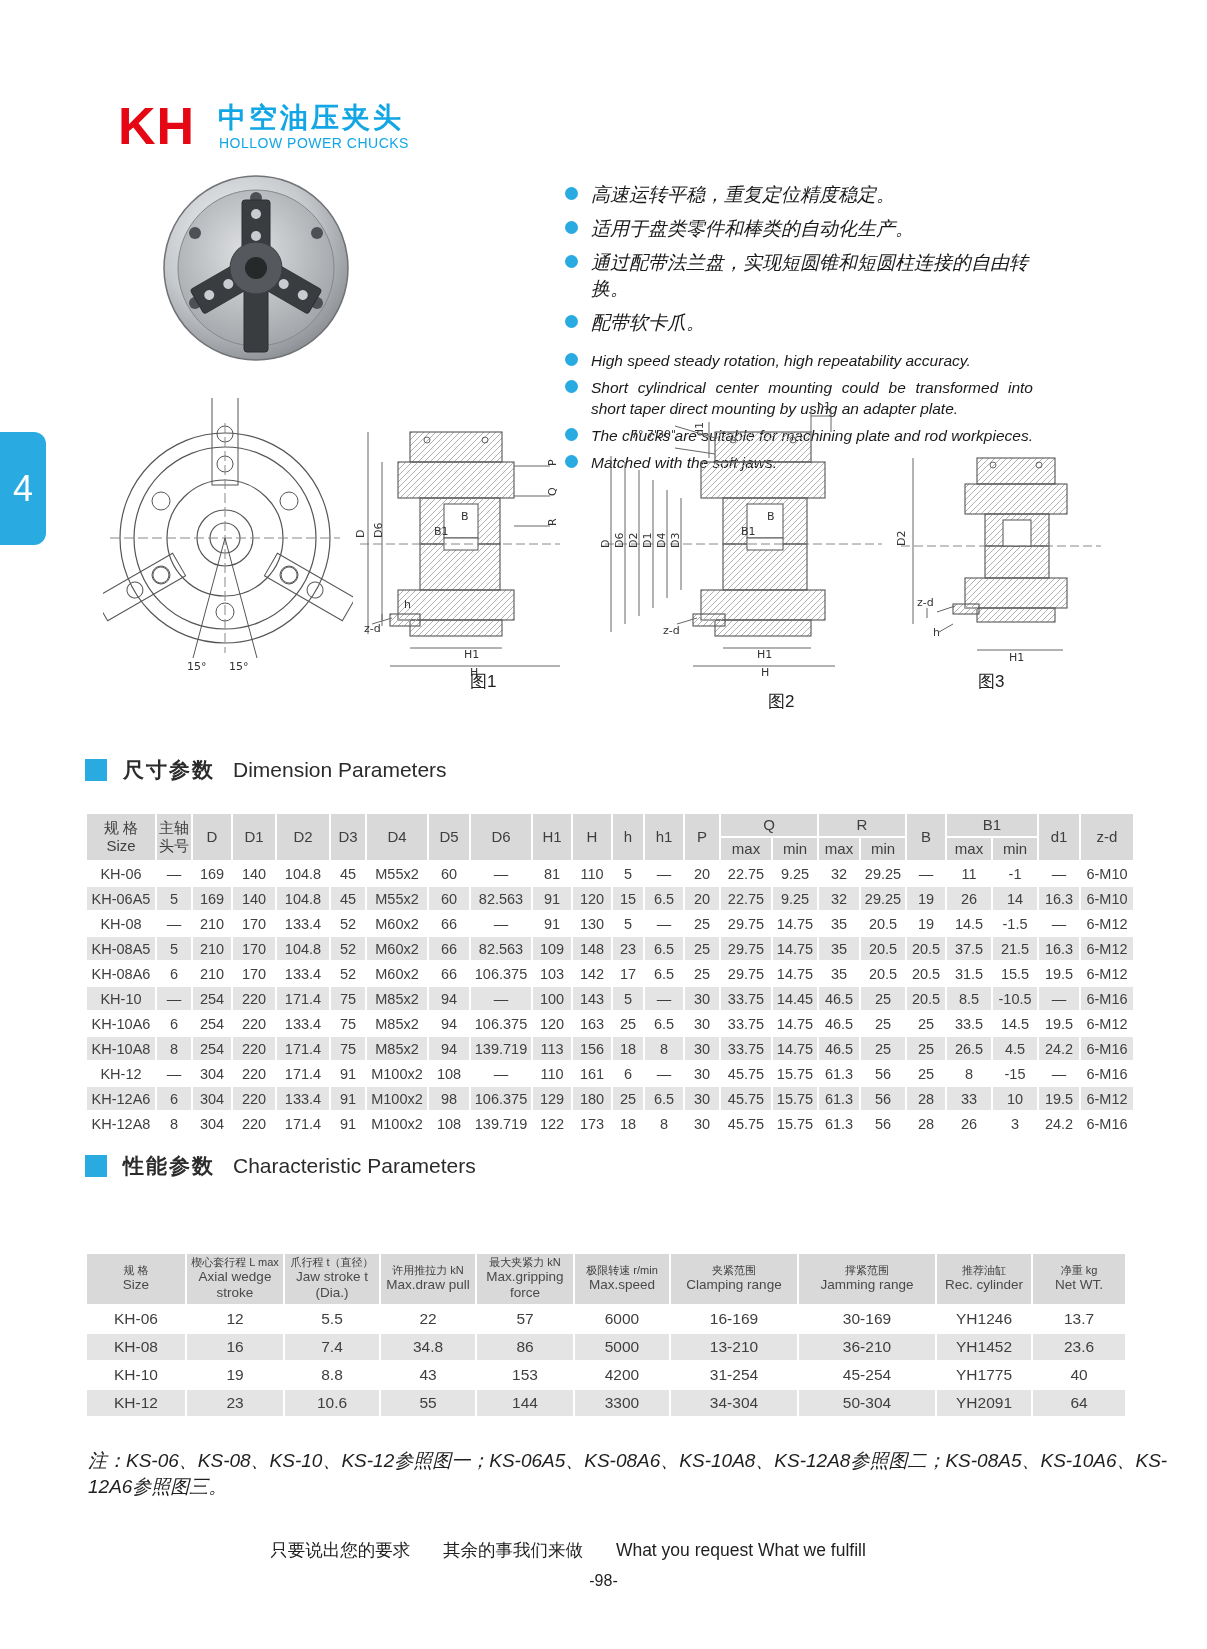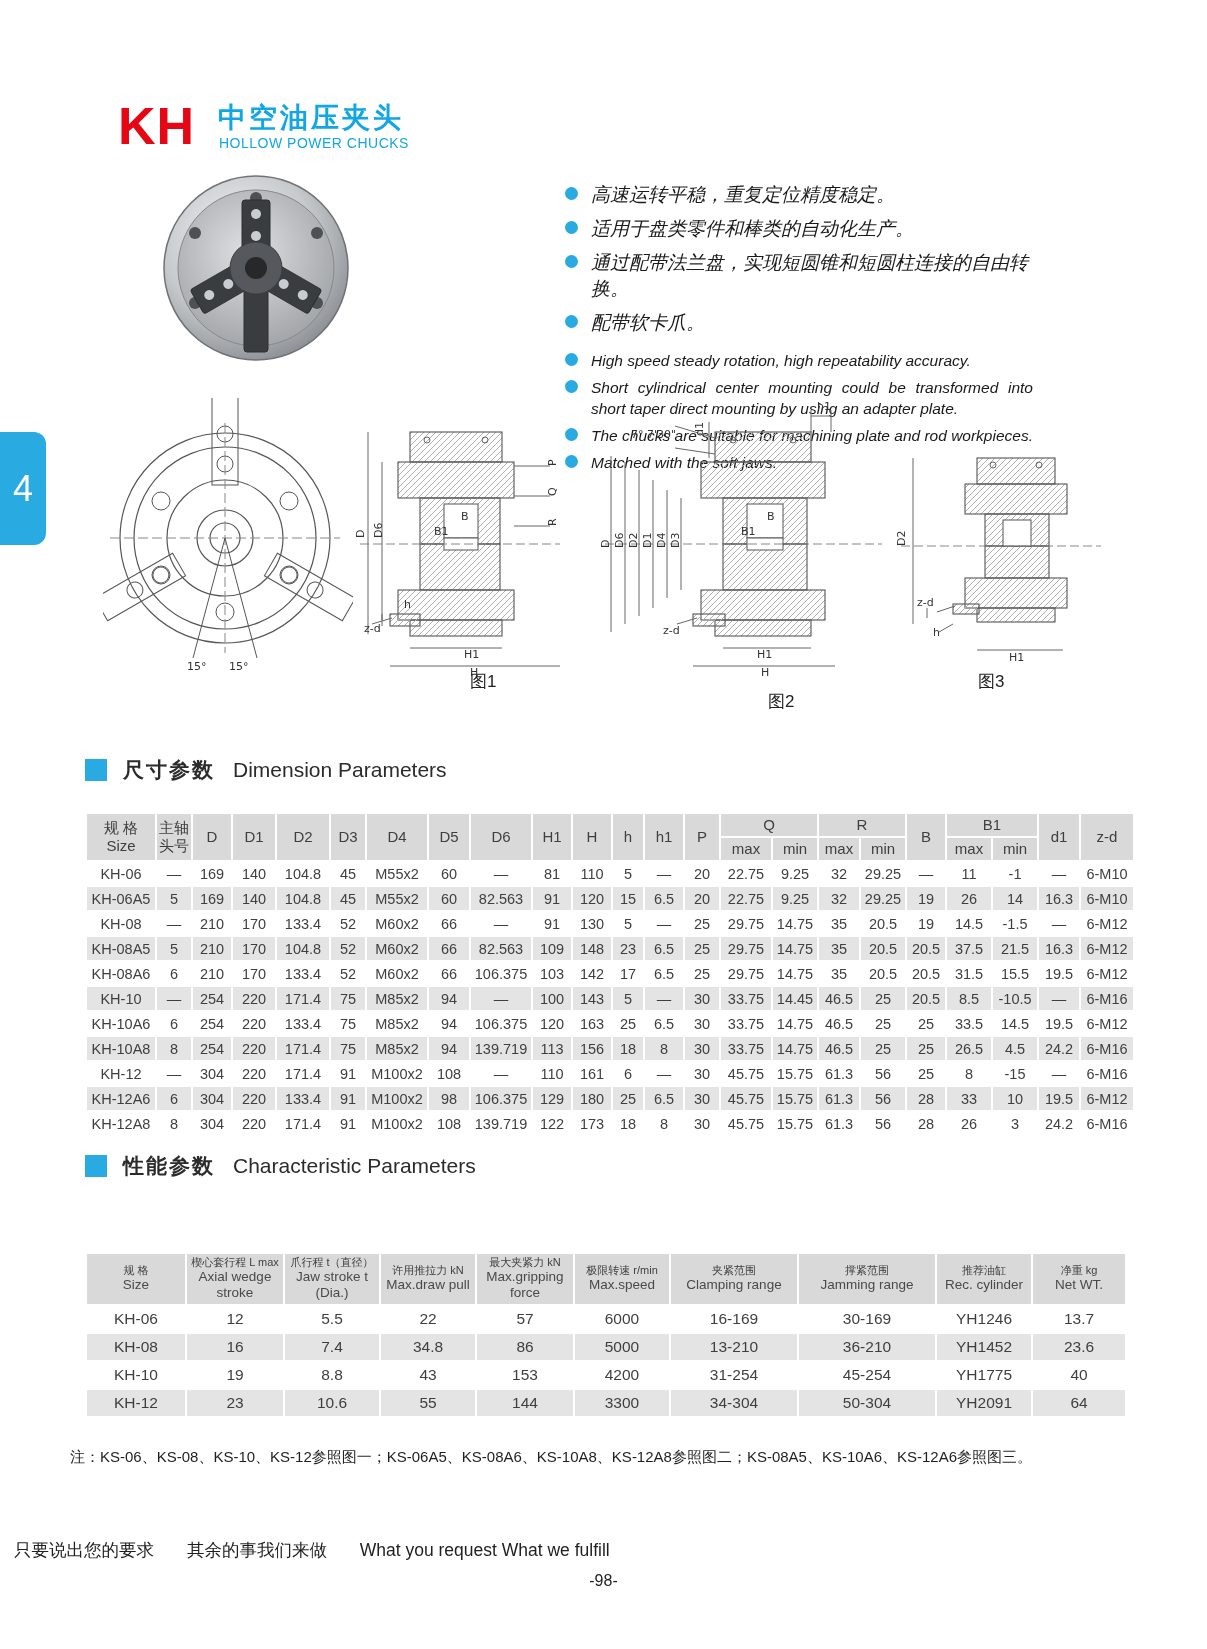--- a/index.html
+++ b/index.html
@@ -45,22 +45,22 @@
   th{background:#d9d9d9;font-weight:normal;border:2px solid #fff;padding:2px 0;font-size:15px;line-height:1.2;white-space:pre-line;}
   td{border:2px solid #fff;padding:0;font-size:14.5px;}
   tr.alt td{background:#e4e4e4;}
   table.dim{top:812px;}
   table.dim td{height:23px;}
   table.chr{top:1252px;}
   table.chr th .cn{font-size:11px;}
   table.chr th .en{font-size:13.5px;color:#4a4a4a;}
   table.chr td{height:26px;font-size:15.5px;}
 
-  .note{position:absolute;left:70px;top:1448px;width:1080px;font-size:15px;color:#1f1f1f;}
-  .slogan{position:absolute;left:0;top:1538px;width:1120px;font-size:17.5px;color:#1f1f1f;}
+  .note{position:absolute;left:88px;top:1448px;width:1080px;font-size:19px;color:#1f1f1f;font-style:italic;}
+  .slogan{position:absolute;left:8px;top:1538px;width:1120px;text-align:center;font-size:17.5px;color:#1f1f1f;}
   .slogan span{margin:0 14px;}
   .pageno{position:absolute;left:0;top:1572px;width:1207px;text-align:center;font-size:16px;color:#1f1f1f;}
 </style>
 </head>
 <body>
 
 <div id="page">
 
   <div class="logo">KH</div>
   <div class="title-cn">中空油压夹头</div>

